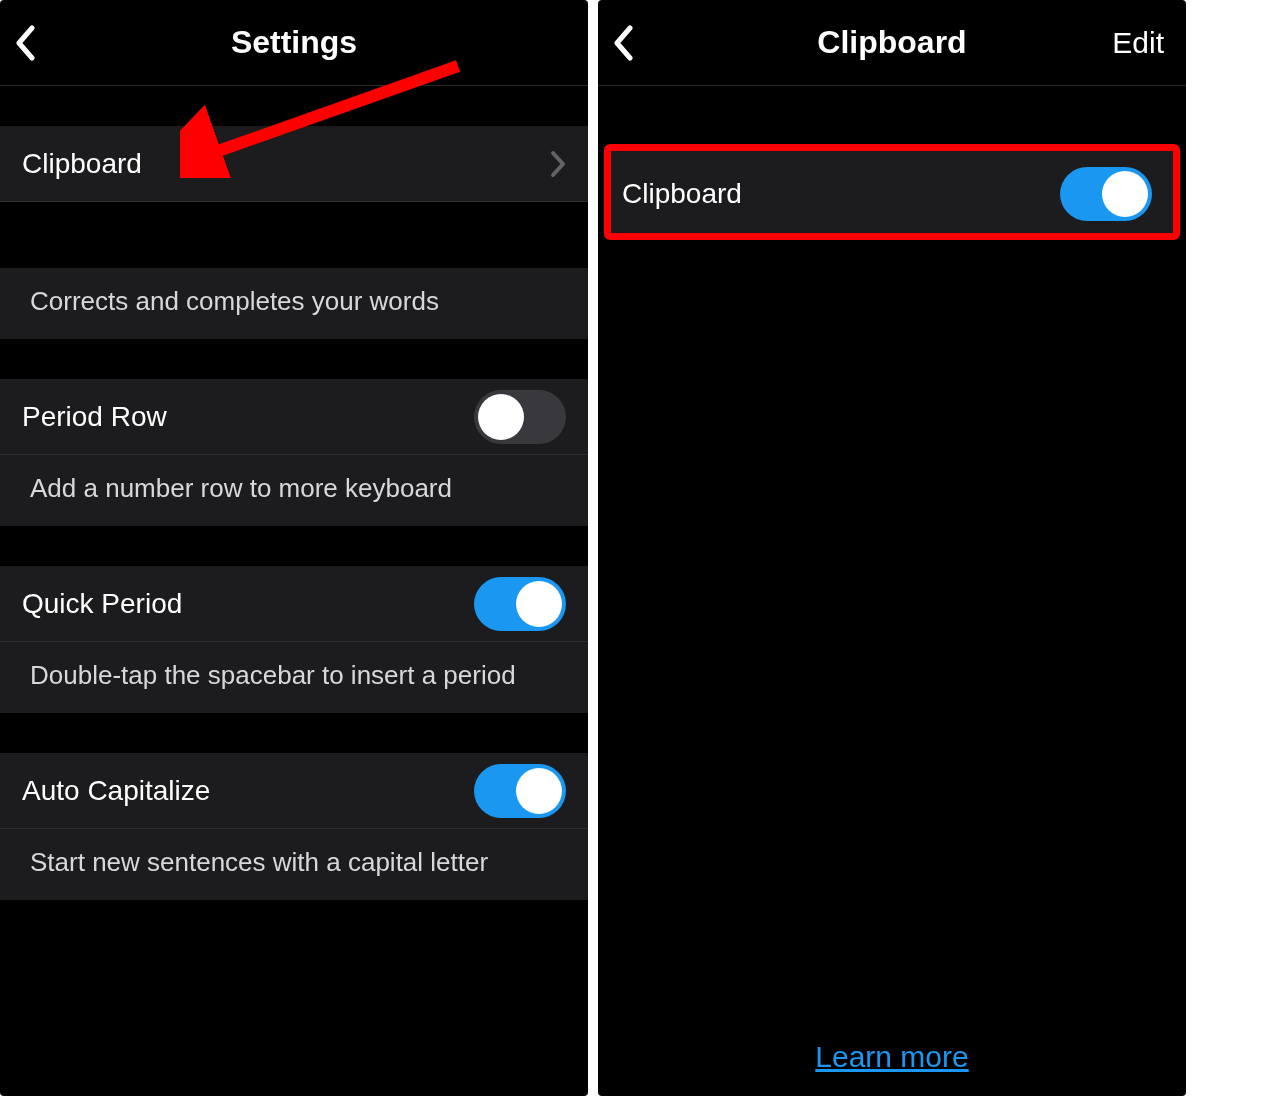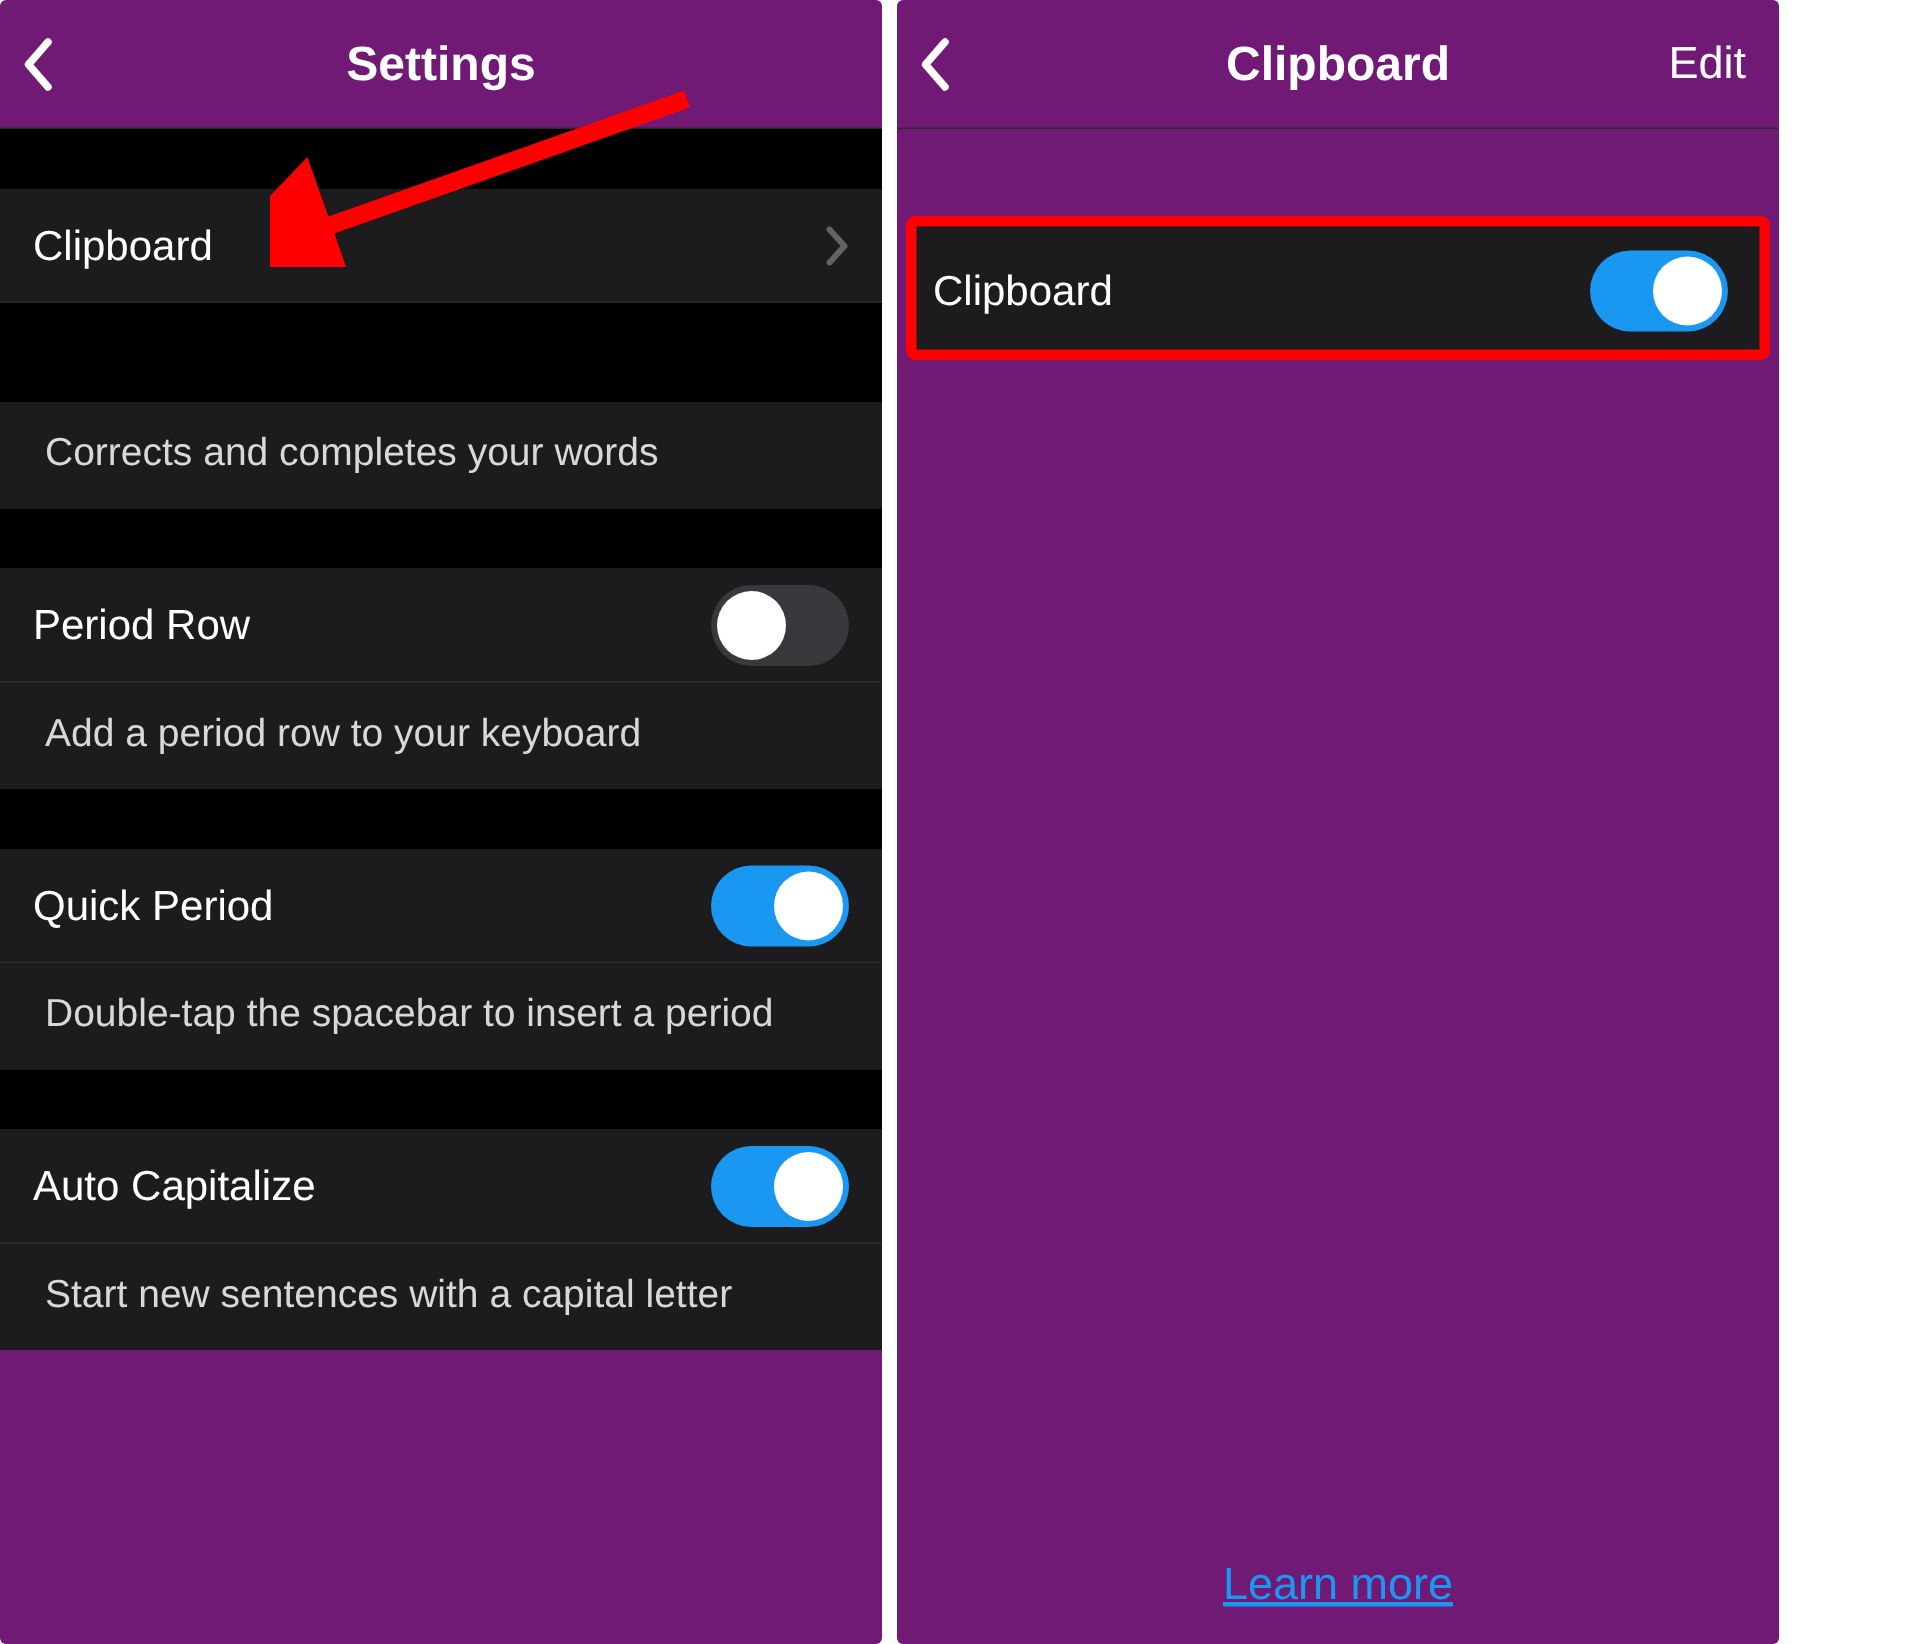--- a/index.html
+++ b/index.html
@@ -6,21 +6,21 @@
 body {
   background: #fff;
   font-family: -apple-system, BlinkMacSystemFont, "Segoe UI", Helvetica, Arial, sans-serif;
   width: 1280px;
   height: 1096px;
   display: flex;
 }
 .panel {
   width: 588px;
   height: 1096px;
-  background: #701a75;
+  background: #000000;
   position: relative;
   overflow: hidden;
   border-radius: 4px;
 }
 .panel-left { margin-right: 10px; }
 .nav {
   height: 86px;
   border-bottom: 1px solid #2a2a2a;
   display: flex;
   align-items: center;
@@ -184,21 +184,21 @@
   <div class="row-desc">Corrects and completes your words</div>
 
   <div class="spacer"></div>
 
   <div class="row">
     <div class="row-label">Period Row</div>
     <div class="toggle toggle-off">
         <div class="toggle-knob"></div>
       </div>
   </div>
-  <div class="row-desc">Add a period row to your keyboard</div>
+  <div class="row-desc">Add a number row to more keyboard</div>
 
   <div class="spacer"></div>
 
   <div class="row">
     <div class="row-label">Quick Period</div>
     <div class="toggle toggle-on">
         <div class="toggle-knob"></div>
       </div>
   </div>
   <div class="row-desc">Double-tap the spacebar to insert a period</div>

